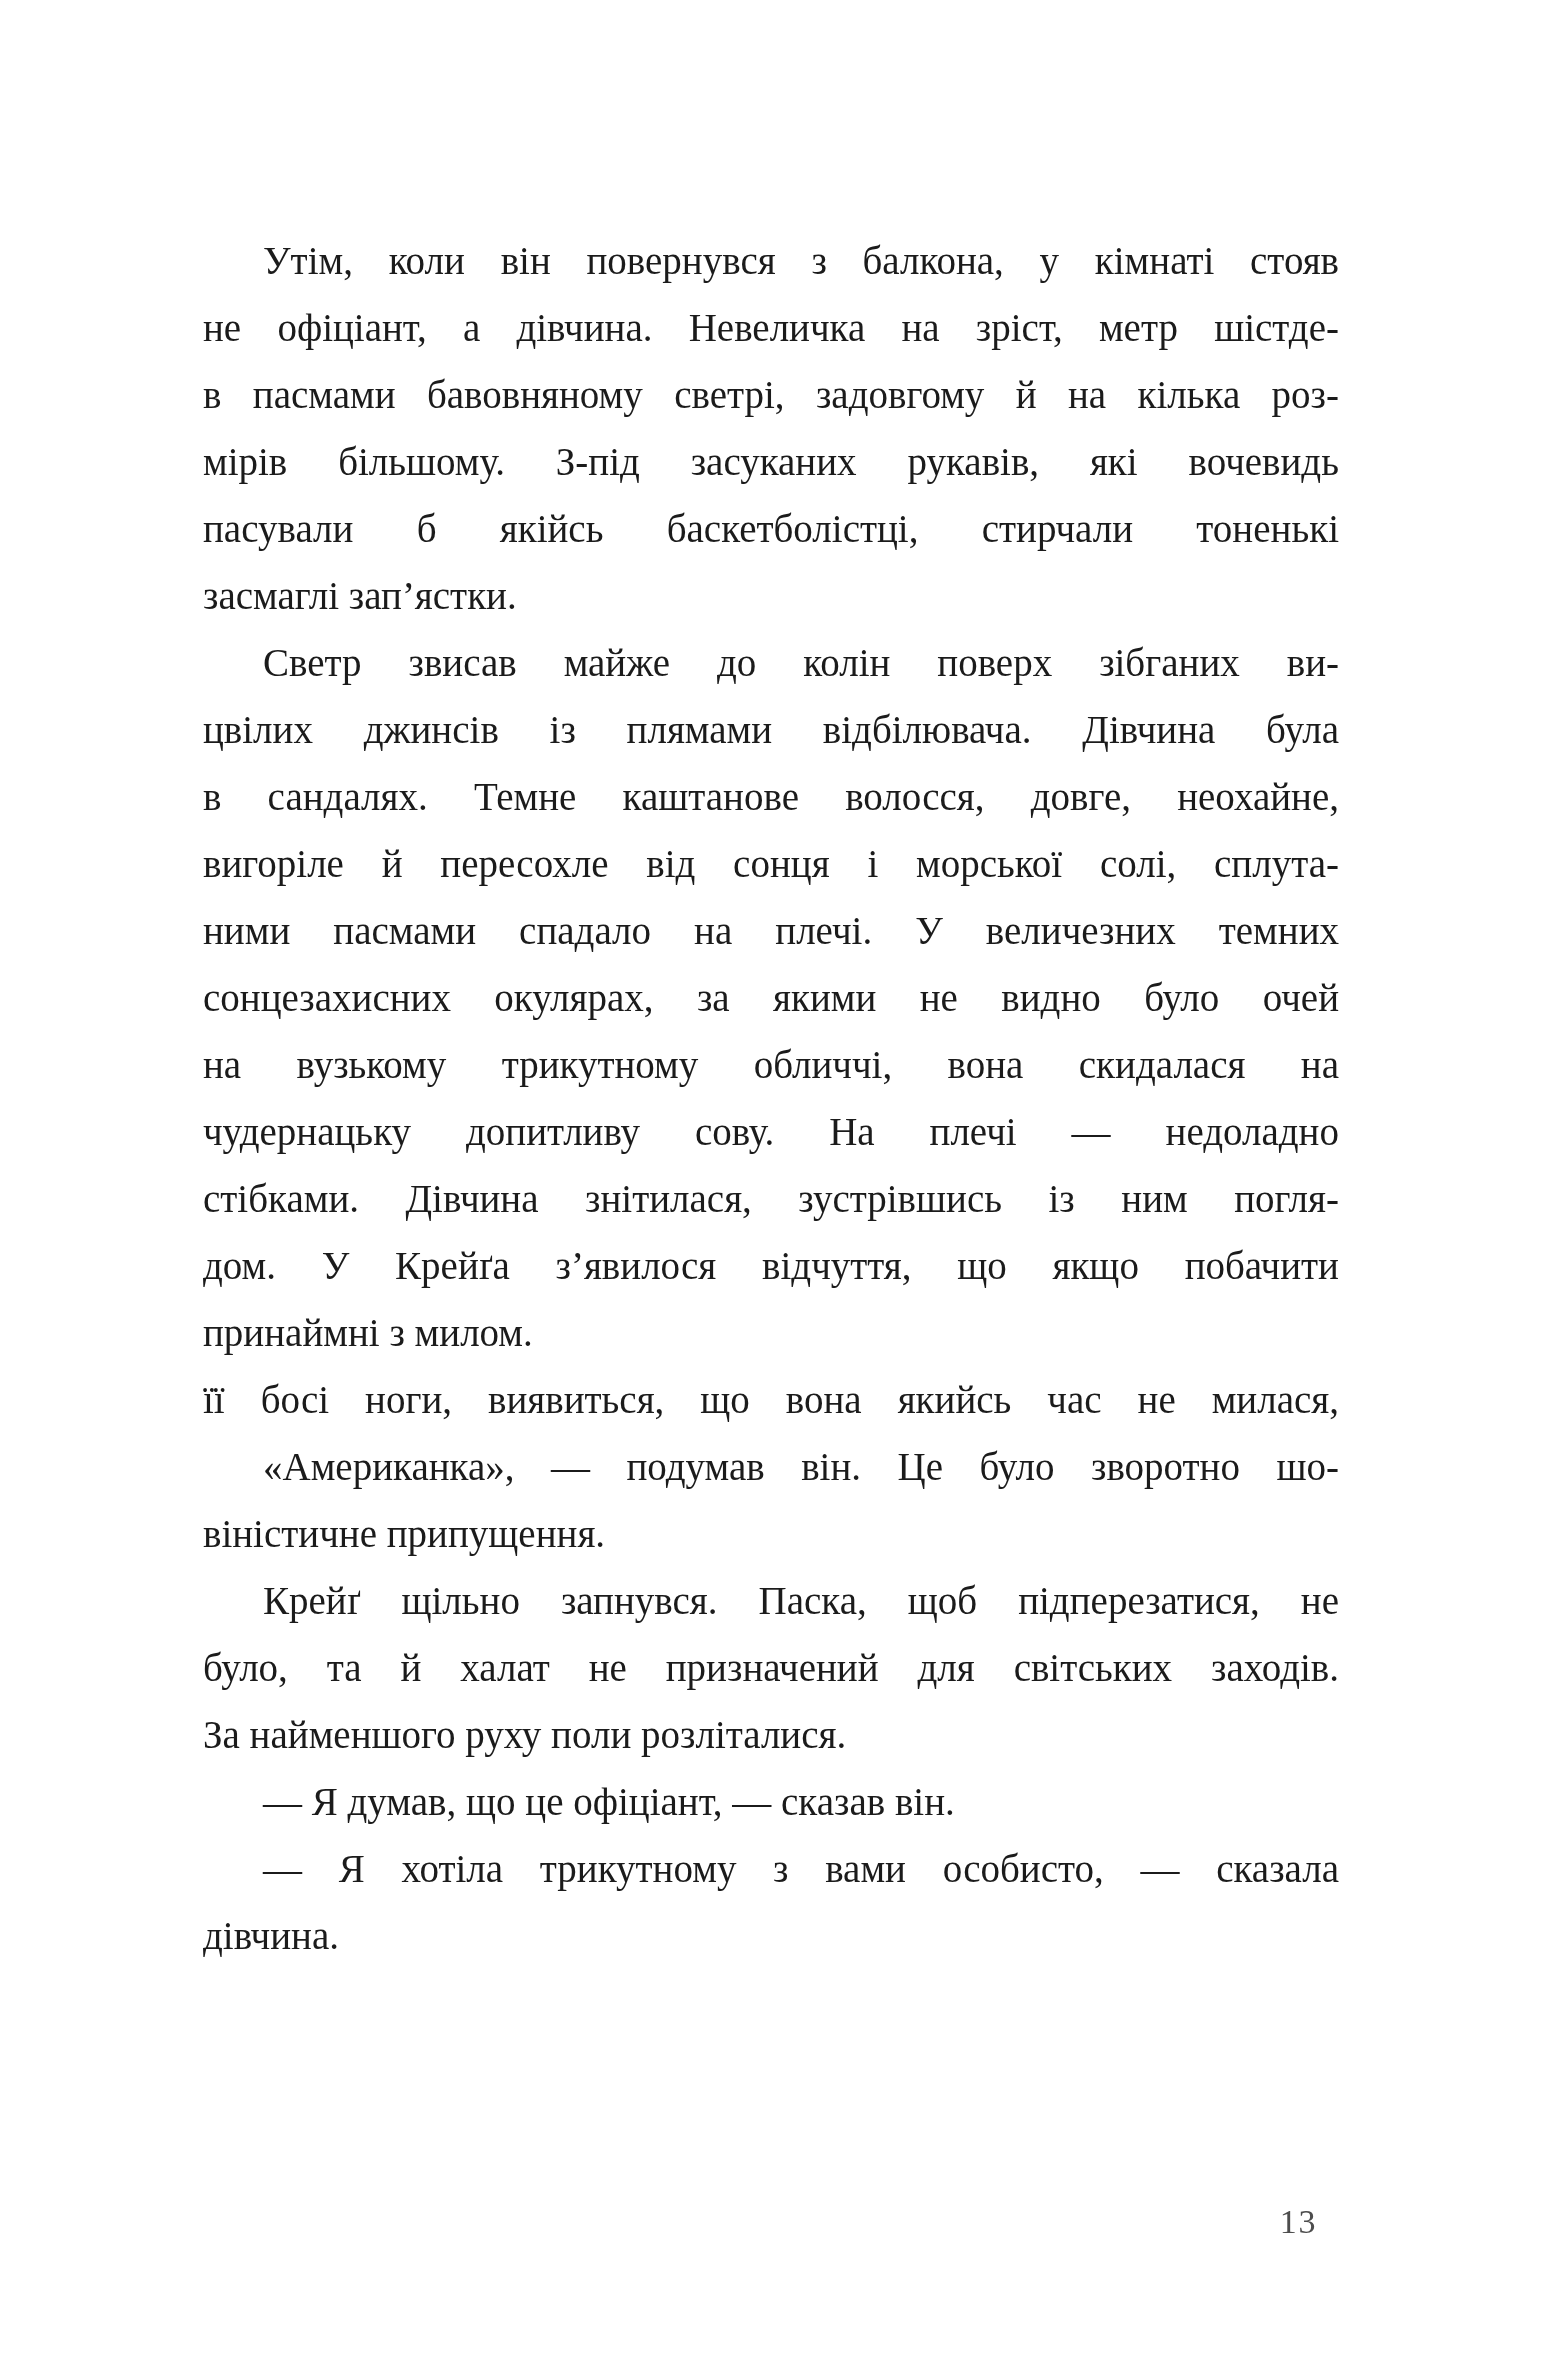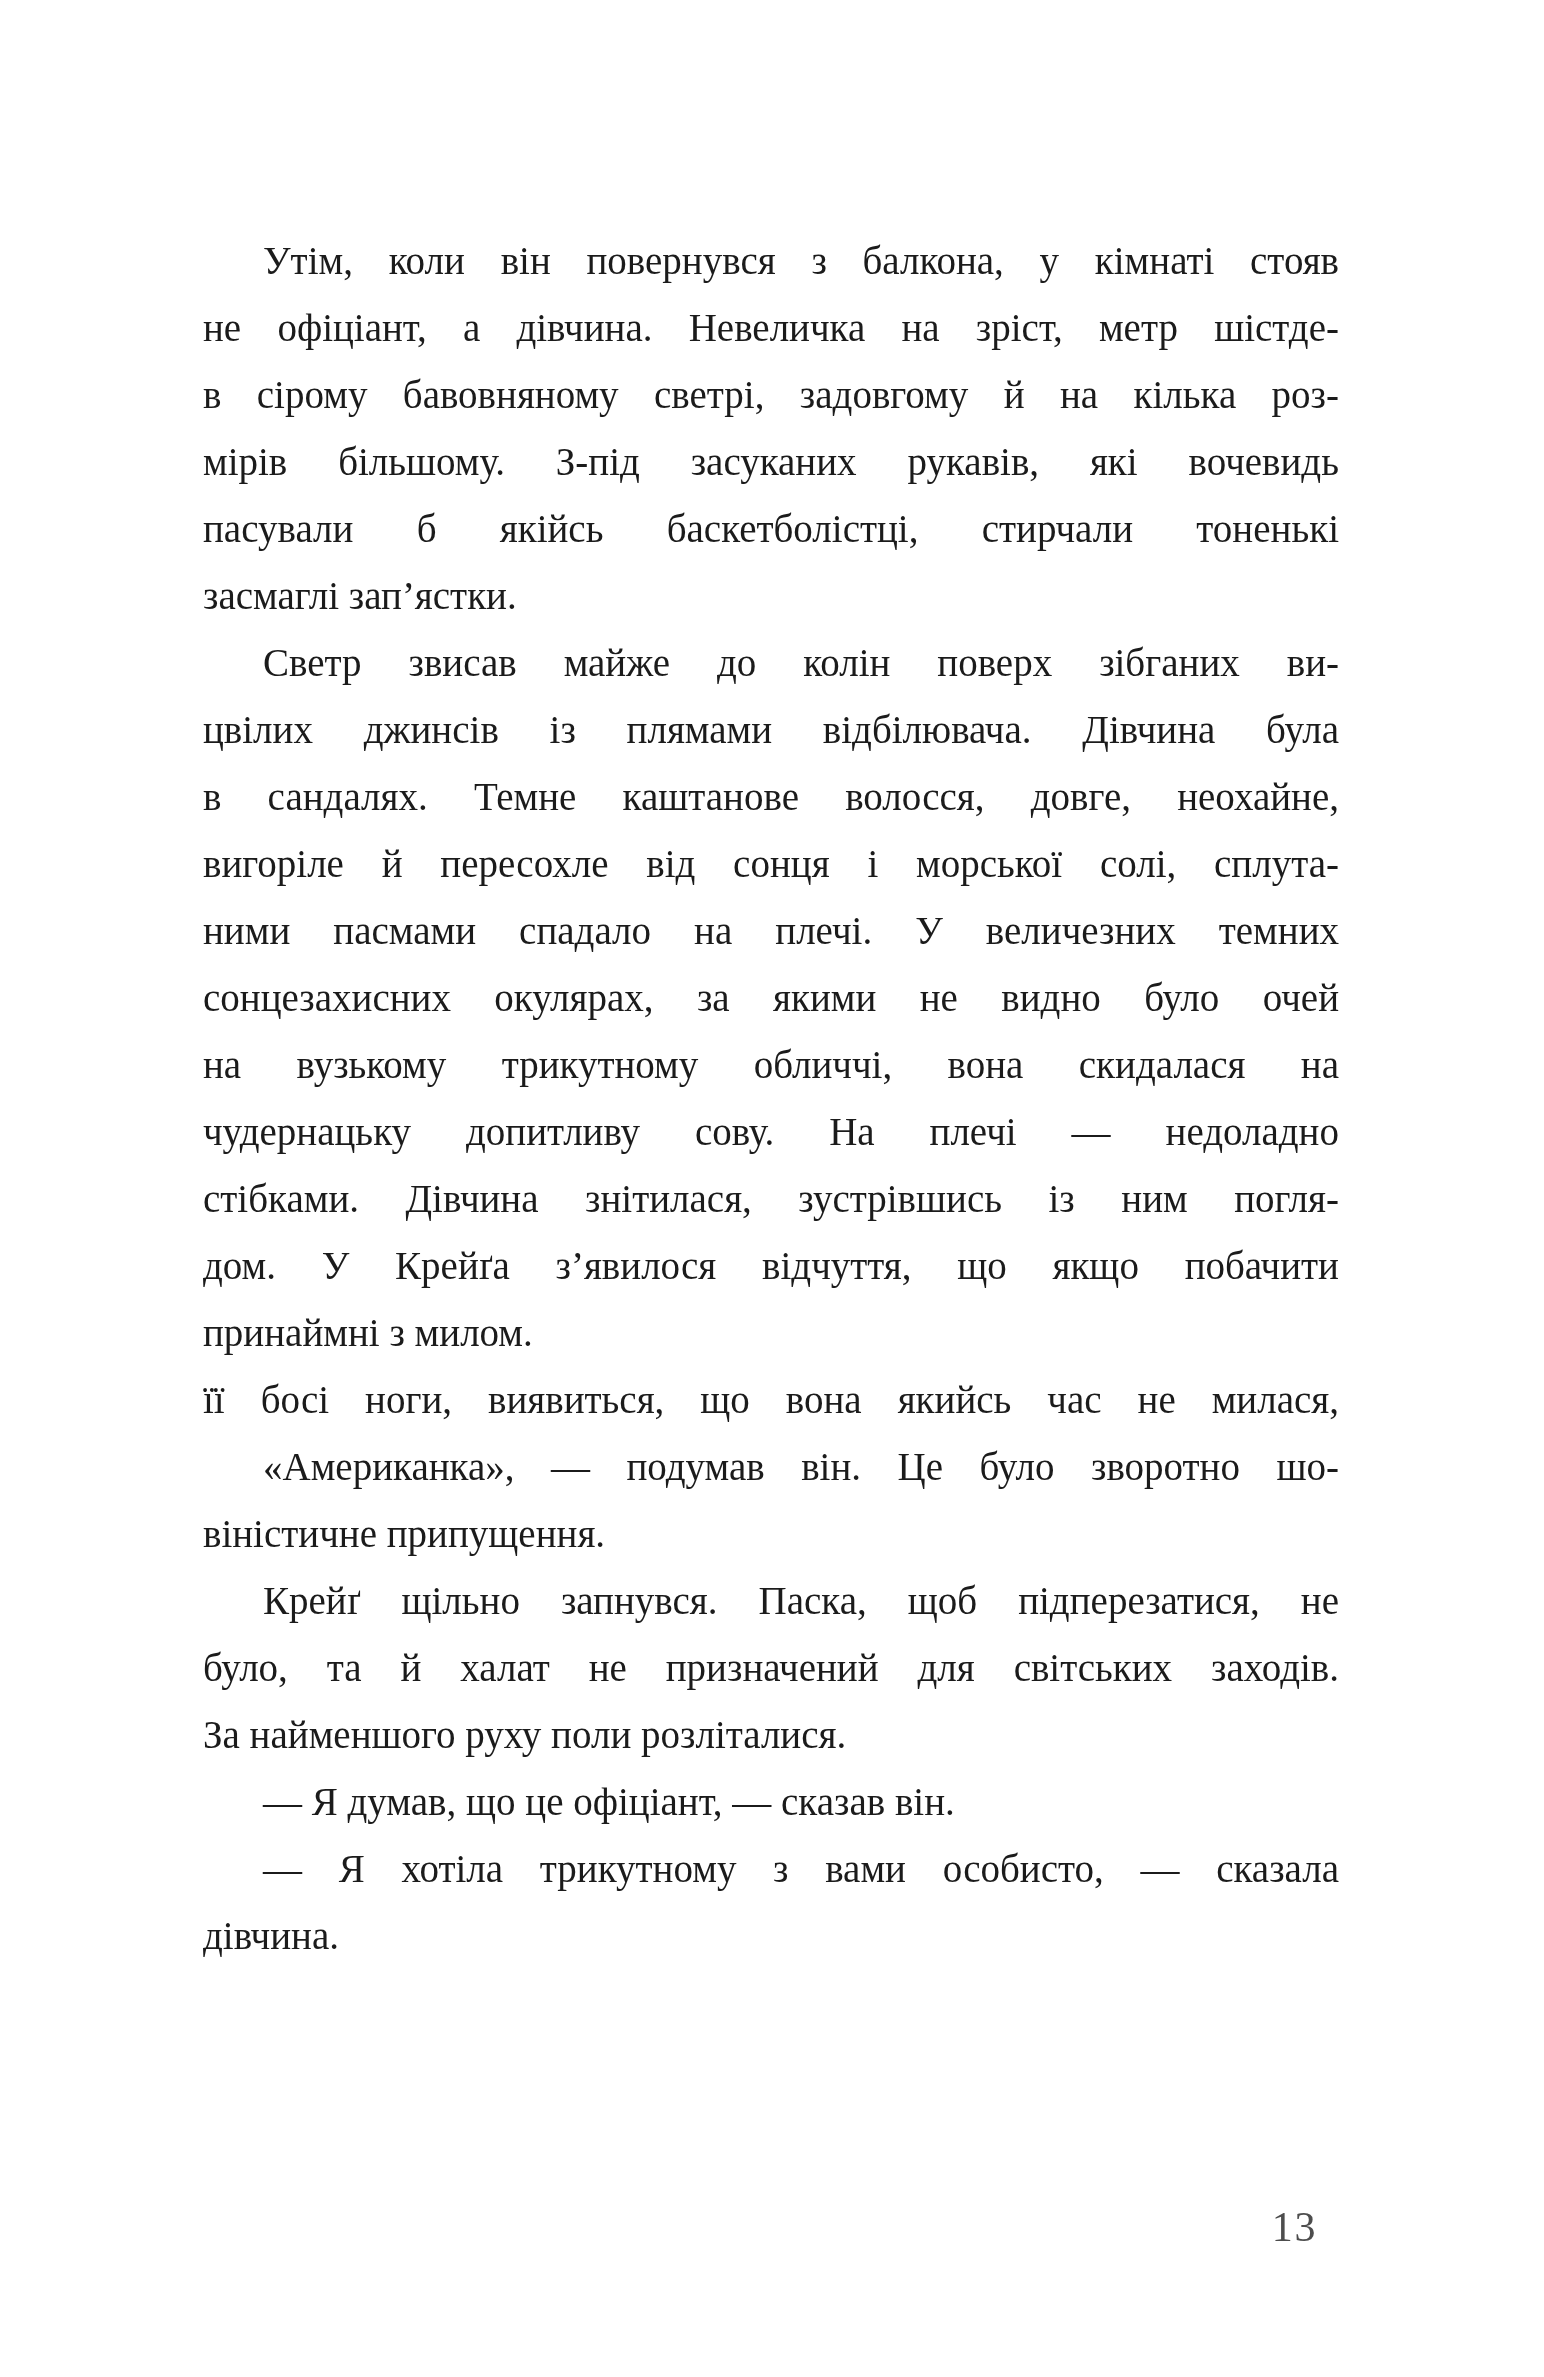--- a/index.html
+++ b/index.html
@@ -39,34 +39,34 @@
   }
   .line.last {
     text-align-last: left;
   }
   .page-number {
     position: absolute;
     left: 203px;
     top: 2203px;
     width: 1114px;
     text-align: right;
-    font-size: 42px;
+    font-size: 34px;
     color: #4d4d4d;
     letter-spacing: 1.6px;
   }
 </style>
 </head>
 <body>
 
 <div class="page" style="background: rgb(255, 255, 255);">
   <div class="text-block" style="color: rgb(27, 27, 27);">
       <div class="paragraph">
         <div class="line indent">Утім, коли він повернувся з балкона, у кімнаті стояв</div>
         <div class="line">не офіціант, а дівчина. Невеличка на зріст, метр шістде-</div>
-        <div class="line">в сірому бавовняному светрі, задовгому й на кілька роз-</div>
+        <div class="line">в пасмами бавовняному светрі, задовгому й на кілька роз-</div>
         <div class="line">мірів більшому. З-під засуканих рукавів, які вочевидь</div>
         <div class="line">пасували б якійсь баскетболістці, стирчали тоненькі</div>
         <div class="line last">засмаглі зап’ястки.</div>
       </div>
       <div class="paragraph">
         <div class="line indent">Светр звисав майже до колін поверх зібганих ви-</div>
         <div class="line">цвілих джинсів із плямами відбілювача. Дівчина була</div>
         <div class="line">в сандалях. Темне каштанове волосся, довге, неохайне,</div>
         <div class="line">вигоріле й пересохле від сонця і морської солі, сплута-</div>
         <div class="line">ними пасмами спадало на плечі. У величезних темних</div>

